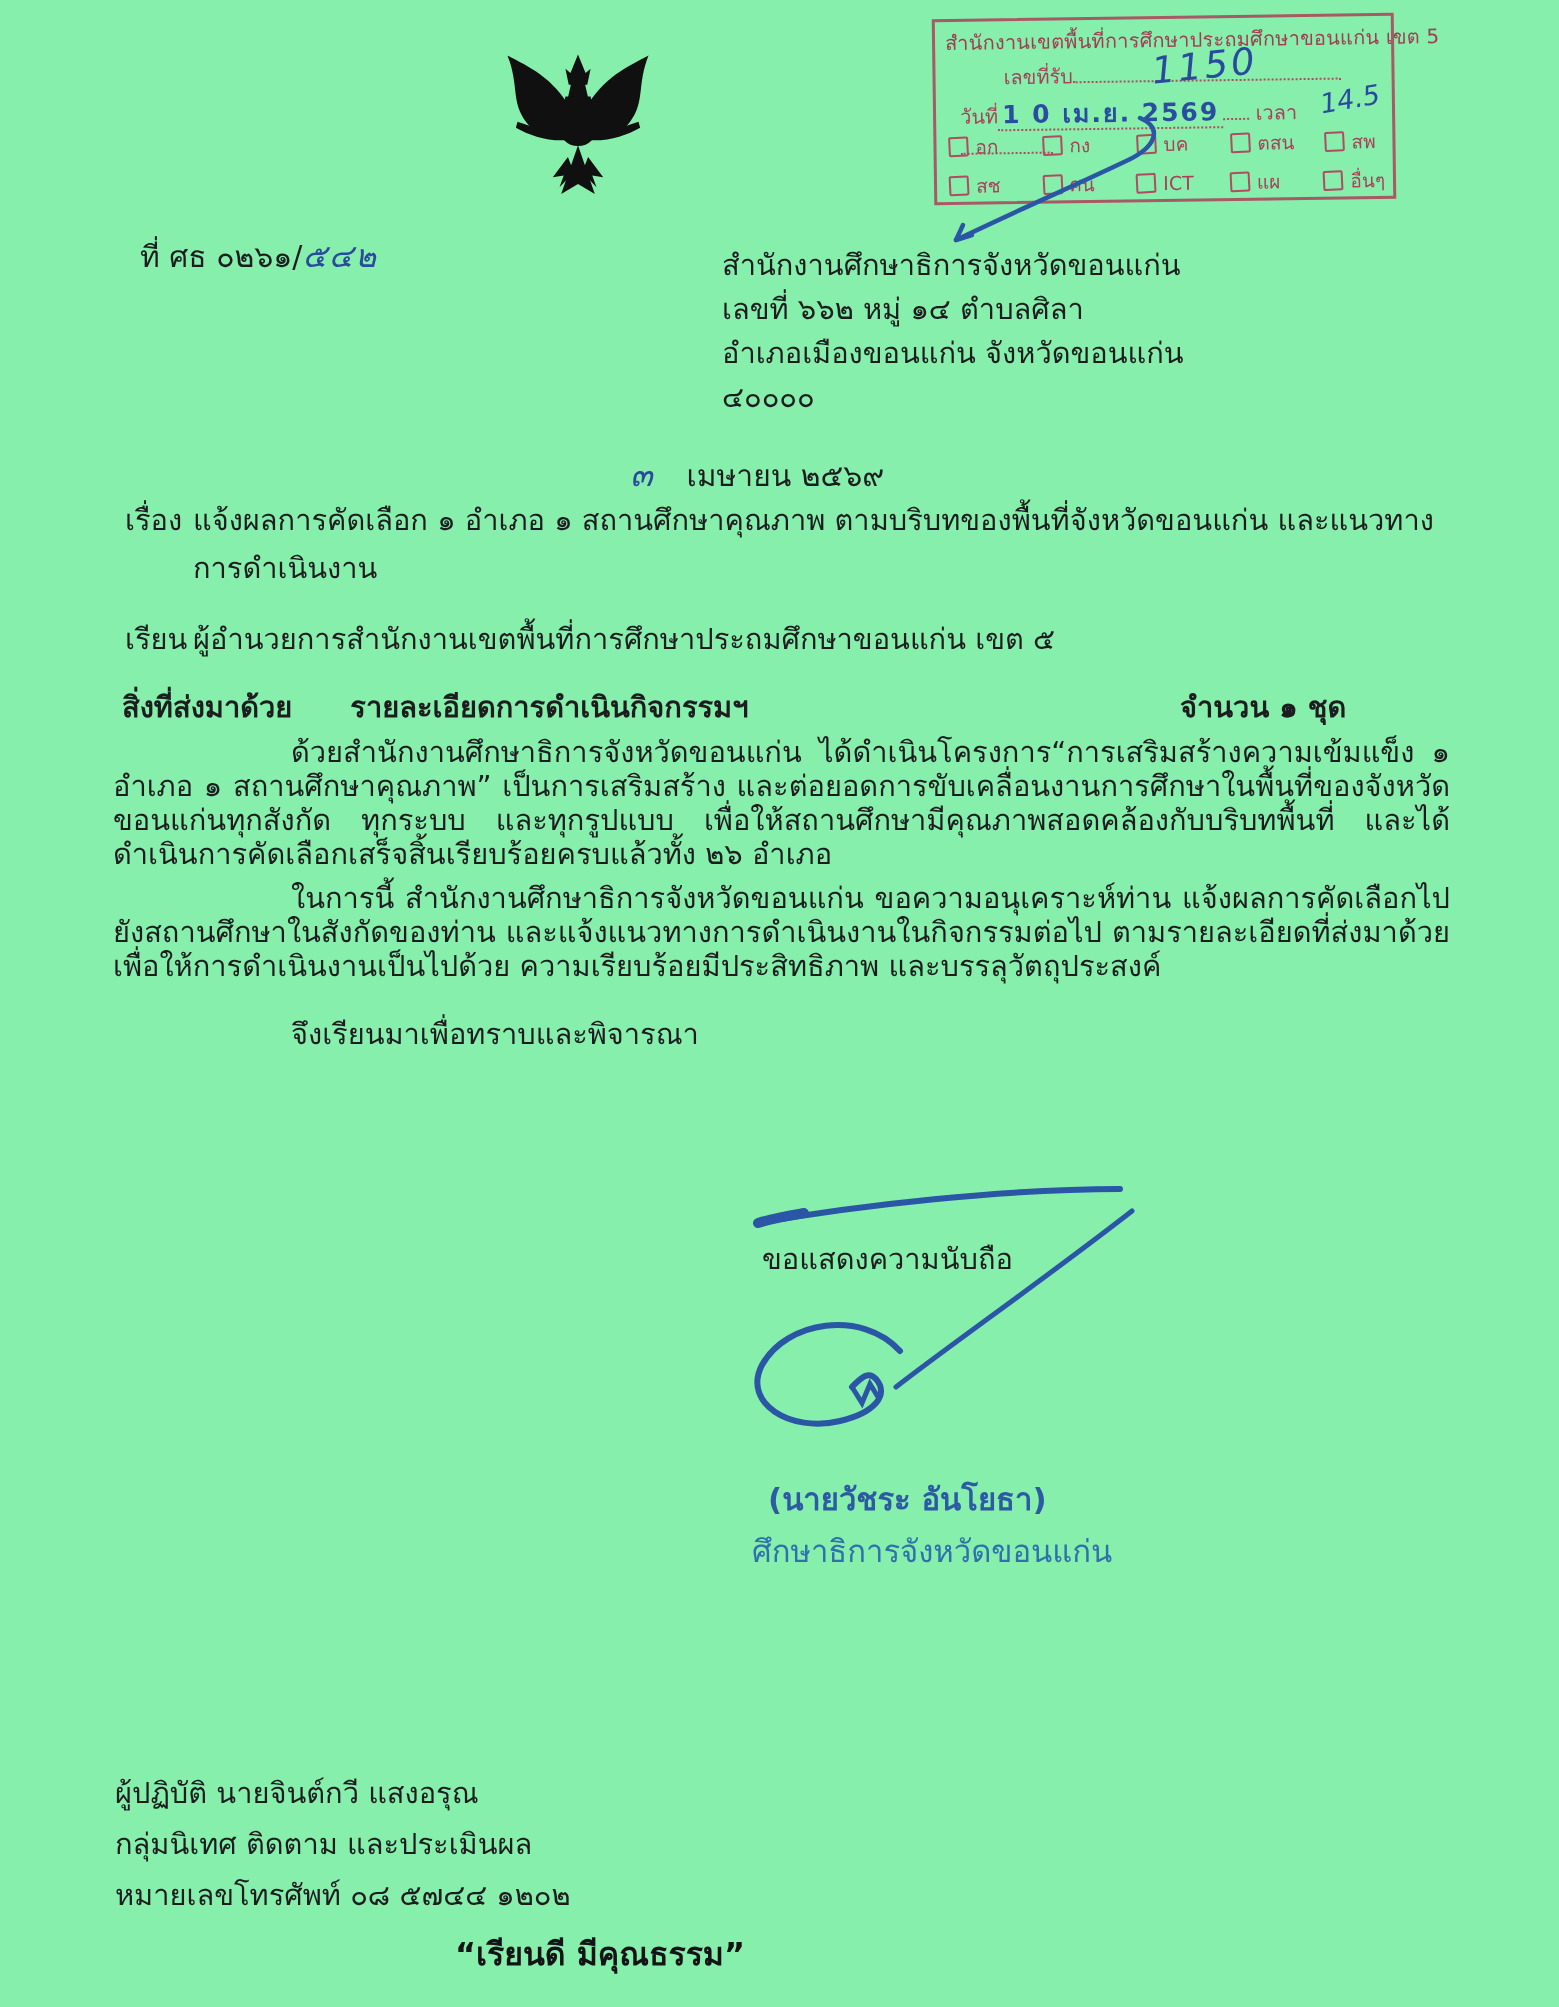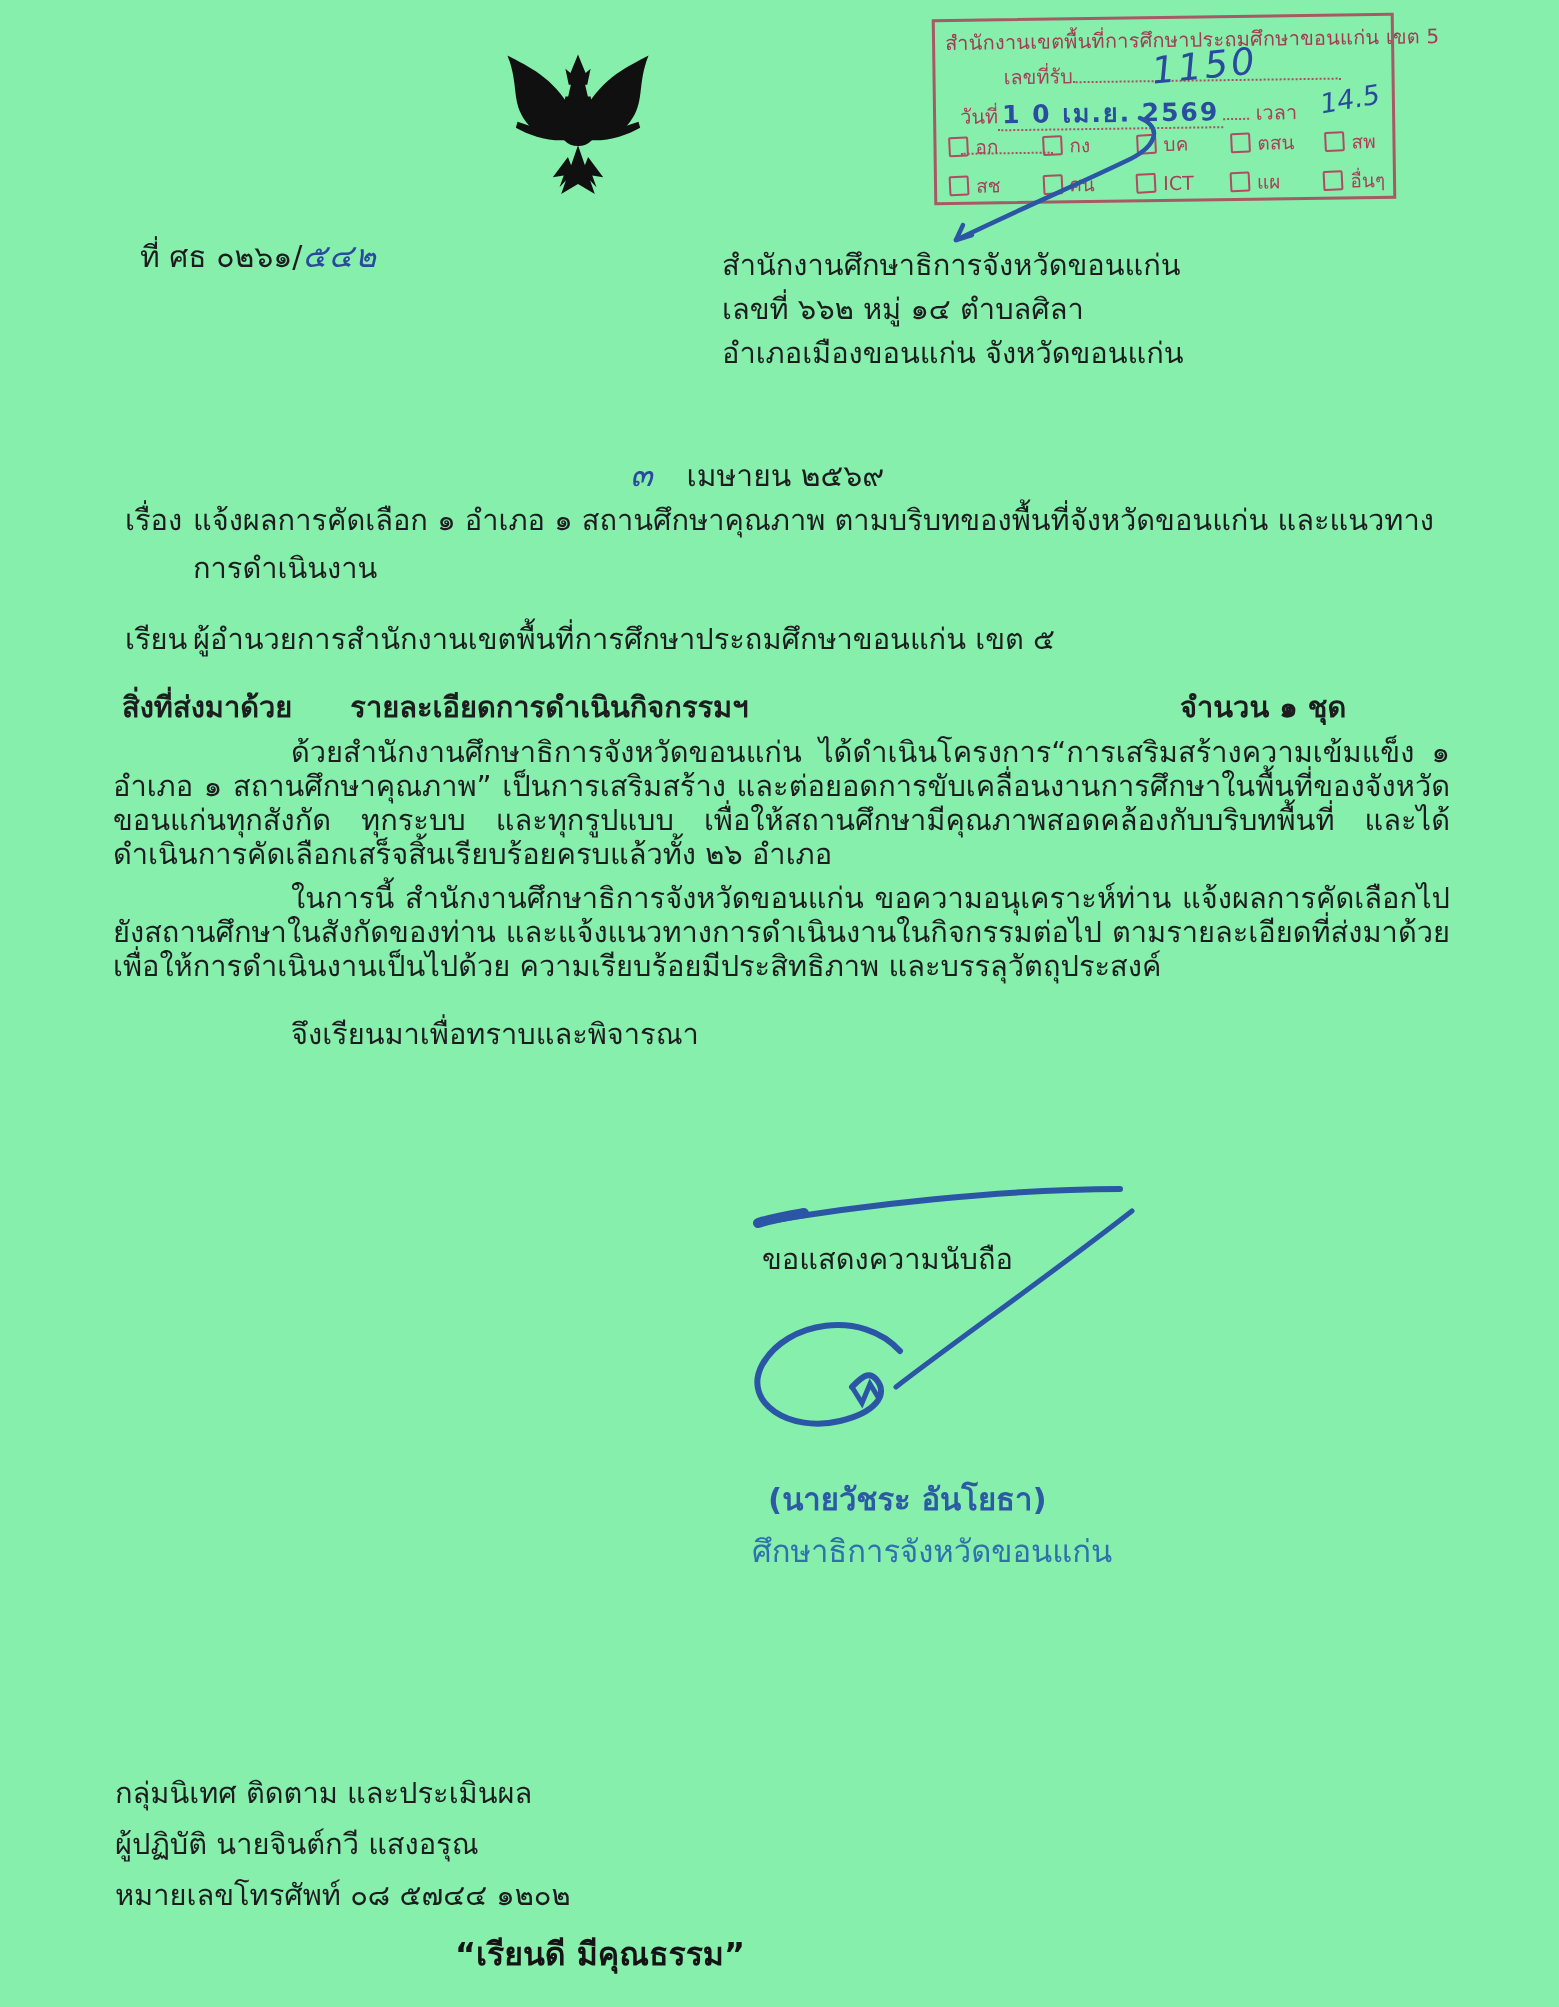--- a/index.html
+++ b/index.html
@@ -183,20 +183,21 @@
   </svg>
 
   <div class="t ref-line">
     <span>ที่  ศธ ๐๒๖๑/</span><span class="hand">๕๔๒</span>
   </div>
 
   <div class="address">
     <div>สำนักงานศึกษาธิการจังหวัดขอนแก่น</div>
     <div>เลขที่ ๖๖๒  หมู่ ๑๔  ตำบลศิลา</div>
     <div>อำเภอเมืองขอนแก่น จังหวัดขอนแก่น</div>
+    <div>๔๐๐๐๐</div>
   </div>
 
   <div class="t date-line">
     <span class="hand">๓</span><span>เมษายน ๒๕๖๙</span>
   </div>
 
   <div class="subject">
     <span class="subject-label">เรื่อง</span>
     <span>
       <span style="display:block">แจ้งผลการคัดเลือก  ๑ อำเภอ ๑ สถานศึกษาคุณภาพ ตามบริบทของพื้นที่จังหวัดขอนแก่น และแนวทาง</span>
@@ -226,20 +227,20 @@
     <path d="M58,48 C78,42 92,40 104,38" stroke-width="10"></path>
     <path d="M432,36 C350,100 250,170 196,212" stroke-width="5"></path>
     <path d="M200,176 C162,134 86,146 62,190 C42,228 90,258 140,246 C174,238 190,220 176,204 C168,195 160,204 152,212" stroke-width="6"></path>
     <path d="M152,212 l10,16 l8,-19 l8,13" stroke-width="5"></path>
   </svg>
 
   <div class="t signer-title">ศึกษาธิการจังหวัดขอนแก่น</div>
   <div class="t signer-name">(นายวัชระ  อันโยธา)</div>
 
   <div class="footer">
+    <div>ผู้ปฏิบัติ นายจินต์กวี แสงอรุณ</div>
     <div>กลุ่มนิเทศ ติดตาม และประเมินผล</div>
-    <div>ผู้ปฏิบัติ นายจินต์กวี แสงอรุณ</div>
     <div>หมายเลขโทรศัพท์ ๐๘ ๕๗๔๔ ๑๒๐๒</div>
   </div>
 
   <div class="motto">“เรียนดี มีคุณธรรม”</div>
 
 </div>
 
 </body></html>

